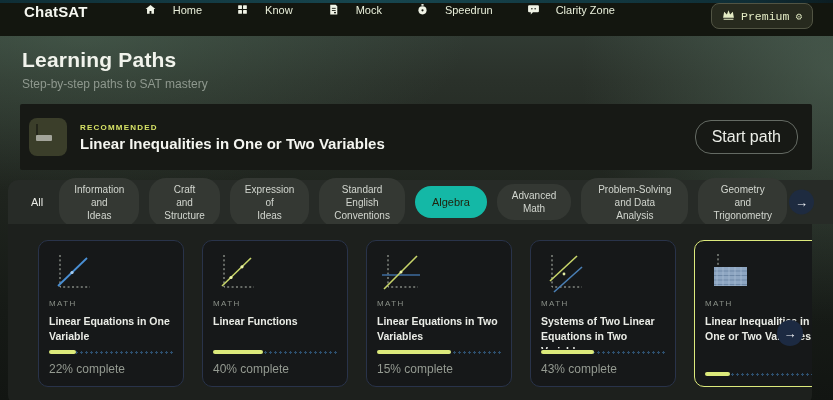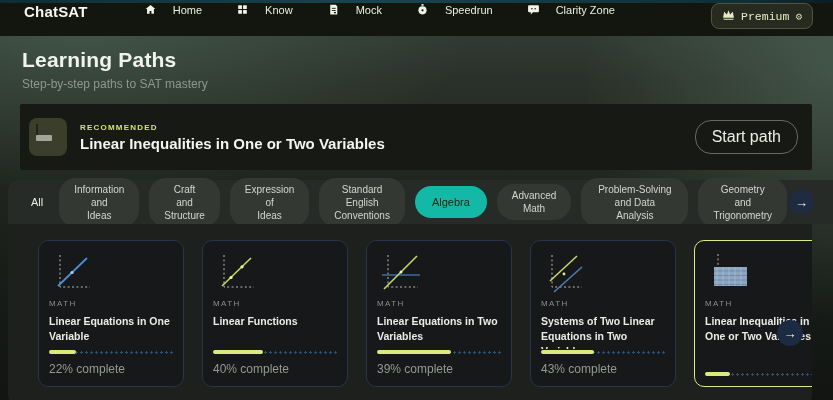--- a/index.html
+++ b/index.html
@@ -216,21 +216,21 @@
             <path d="M11 6 V38 H41" stroke="#b6bcb3" stroke-width="1" fill="none" stroke-dasharray="2 2.4"></path>
             <path d="M5 26 H43" stroke="#3e6b9e" stroke-width="1.5" fill="none"></path>
             <path d="M7 40 L40 7" stroke="#c8d56a" stroke-width="1.6" fill="none"></path>
             <circle cx="24" cy="23" r="1.5" fill="#edf5a8"></circle>
           </svg></div>
     <div class="card-cat">MATH</div>
     <div class="card-title">Linear Equations in Two Variables</div>
     <div class="track">
           <div class="fill" style="width: 60%;"></div>
         </div>
-    <div class="card-pct">39% complete</div>
+    <div class="card-pct">15% complete</div>
   </div>
       <div class="card">
     <div class="card-icon"><svg viewBox="0 0 46 46">
             <path d="M11 6 V38 H41" stroke="#b6bcb3" stroke-width="1" fill="none" stroke-dasharray="2 2.4"></path>
             <path d="M9 32 L36 7" stroke="#c8d56a" stroke-width="1.6" fill="none"></path>
             <path d="M13 43 L41 18" stroke="#4a7fb5" stroke-width="1.6" fill="none"></path>
             <circle cx="23" cy="25" r="1.4" fill="#dfe9a0"></circle>
           </svg></div>
     <div class="card-cat">MATH</div>
     <div class="card-title">Systems of Two Linear Equations in Two Variables</div>

